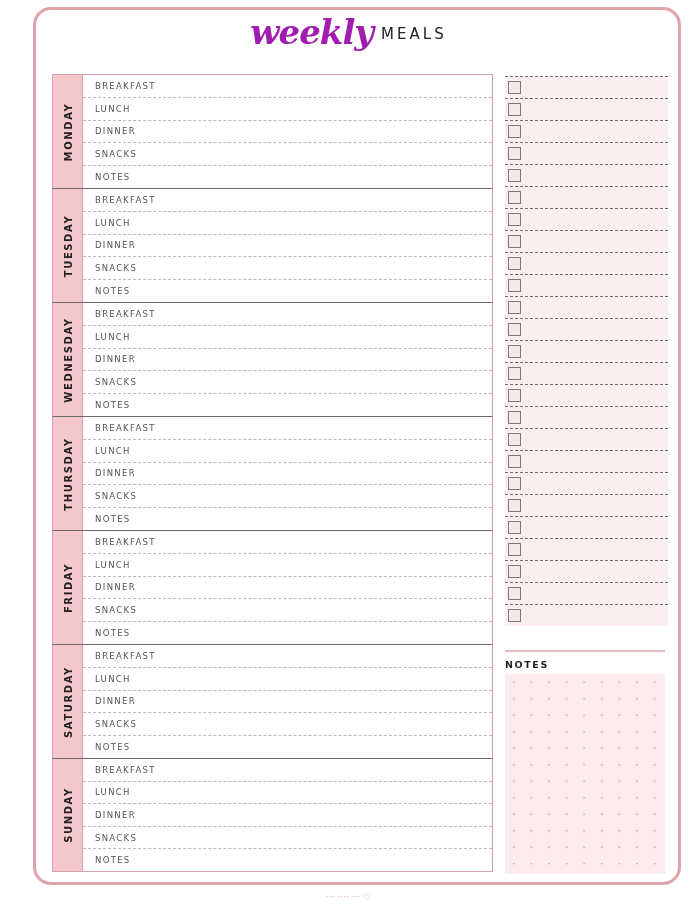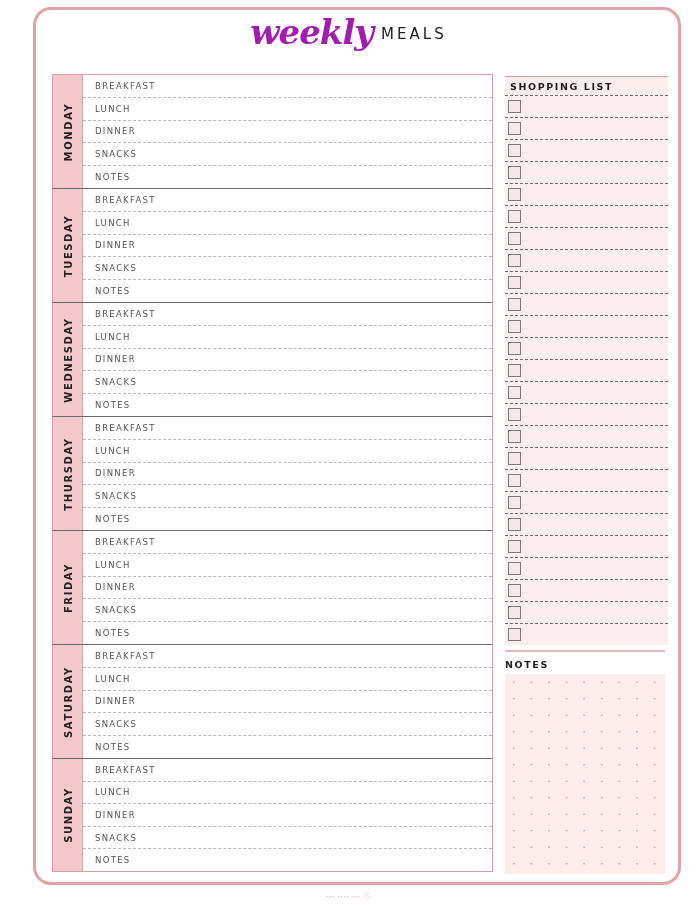--- a/index.html
+++ b/index.html
@@ -204,21 +204,20 @@
           <span class="meal-label">SNACKS</span>
         </div>
         <div class="meal-row">
           <span class="meal-label">NOTES</span>
         </div>
       </div>
     </div>
   </div>
 
 <div class="shop">
-  <div class="shop-title">SHOPPING LIST</div>
   <div class="shop-list" id="shop-list">
       <div class="shop-item">
         <span class="checkbox"></span>
       </div>
       <div class="shop-item">
         <span class="checkbox"></span>
       </div>
       <div class="shop-item">
         <span class="checkbox"></span>
       </div>

